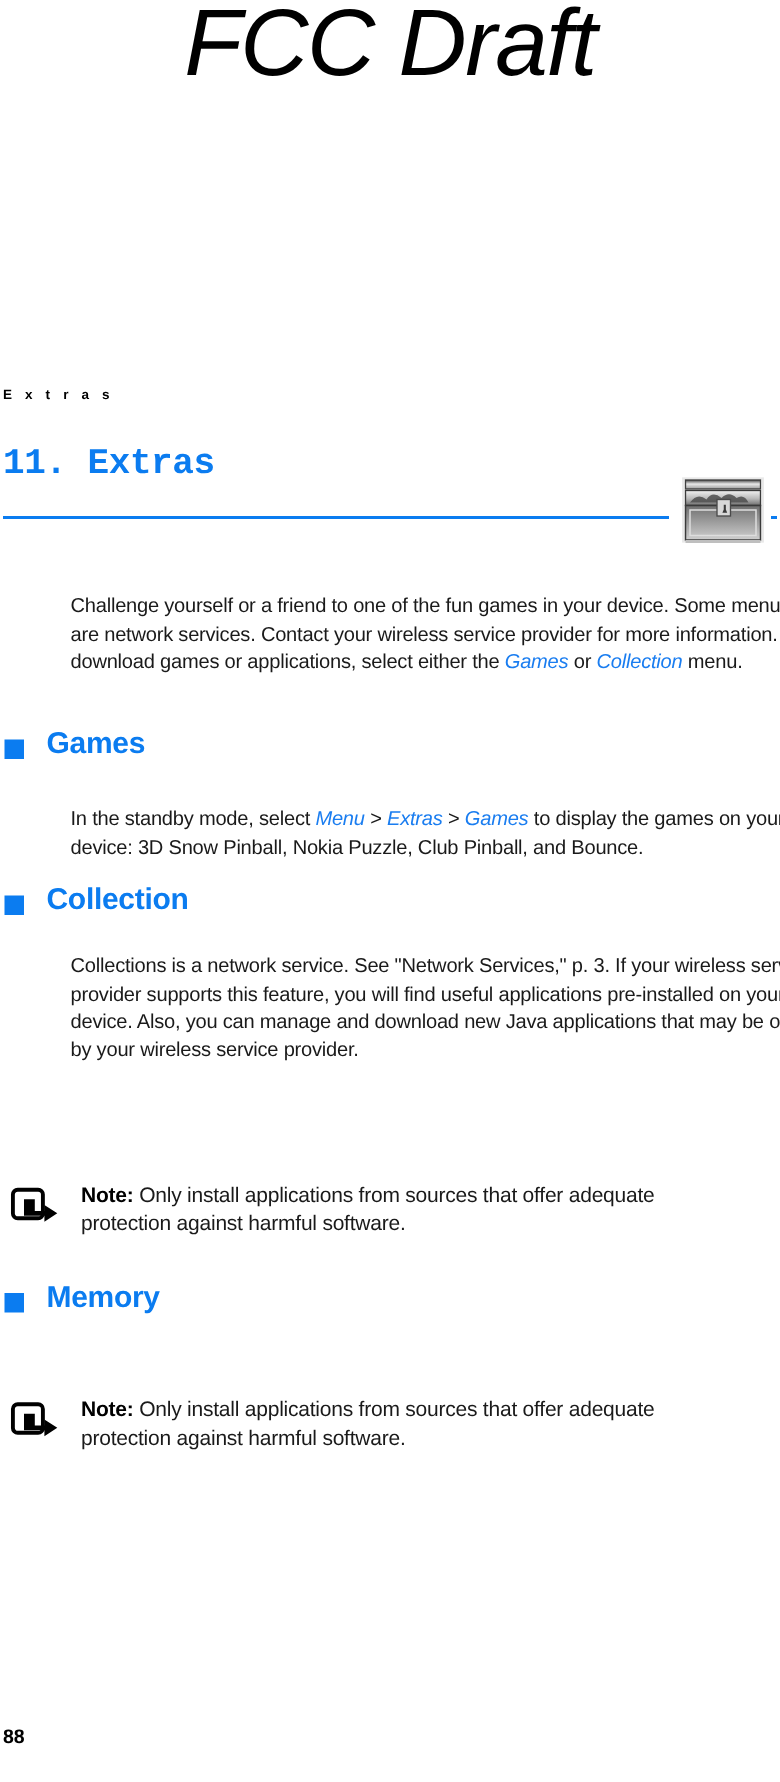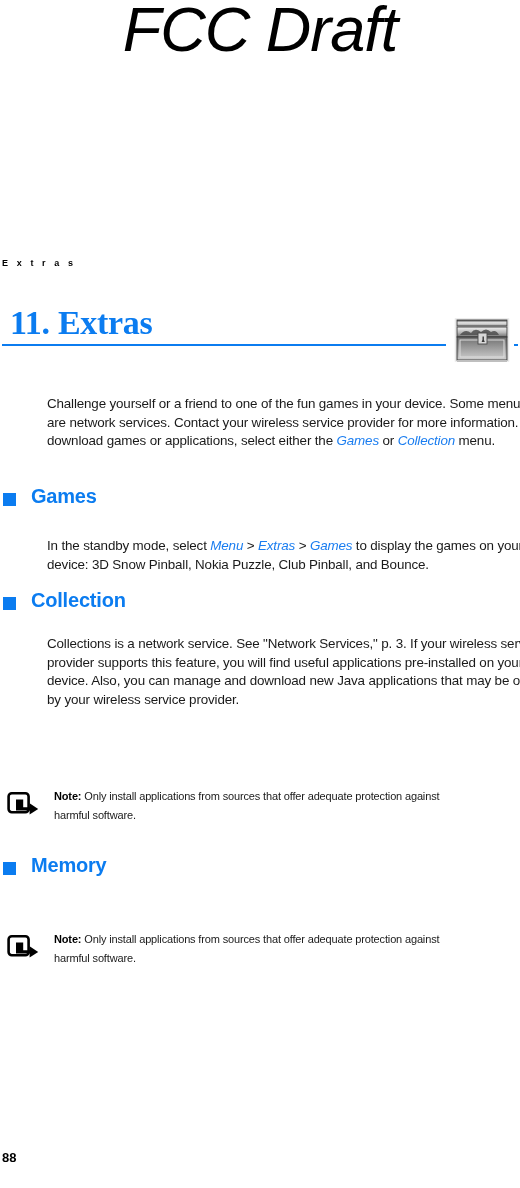--- a/index.html
+++ b/index.html
@@ -55,27 +55,27 @@
   }
 
   
   .chapter-block {
     position: absolute;
     left: 0;
     top: 298px;
     width: 516px;
   }
   .chapter-title {
-    font-size: 34px;
+    font-size: 24px;
     font-weight: bold;
     color: #0b7cf0;
     letter-spacing: -0.3px;
     line-height: 1.0;
-    margin: 8px;
-    font-family: Liberation Serif, serif;
+    margin: 0;
+    font-family: Liberation Mono, monospace;
   }
   .chapter-rule {
     position: absolute;
     left: 0;
     top: 46px;
     width: 444px;
     height: 2px;
     background: #0b7cf0;
   }
   .chapter-rule-dot {
@@ -152,21 +152,21 @@
     left: 5px;
     top: 4px;
     width: 34px;
     height: 28px;
   }
   .note-text {
     position: absolute;
     left: 52px;
     top: 0;
     width: 420px;
-    font-size: 11px;
+    font-size: 14px;
     line-height: 18.5px;
     color: #1a1a1a;
     letter-spacing: -0.15px;
     font-family: "Liberation Sans", sans-serif;
   }
   .note-label { font-weight: bold; color: #000; }
 
   
   .folio {
     position: absolute;

